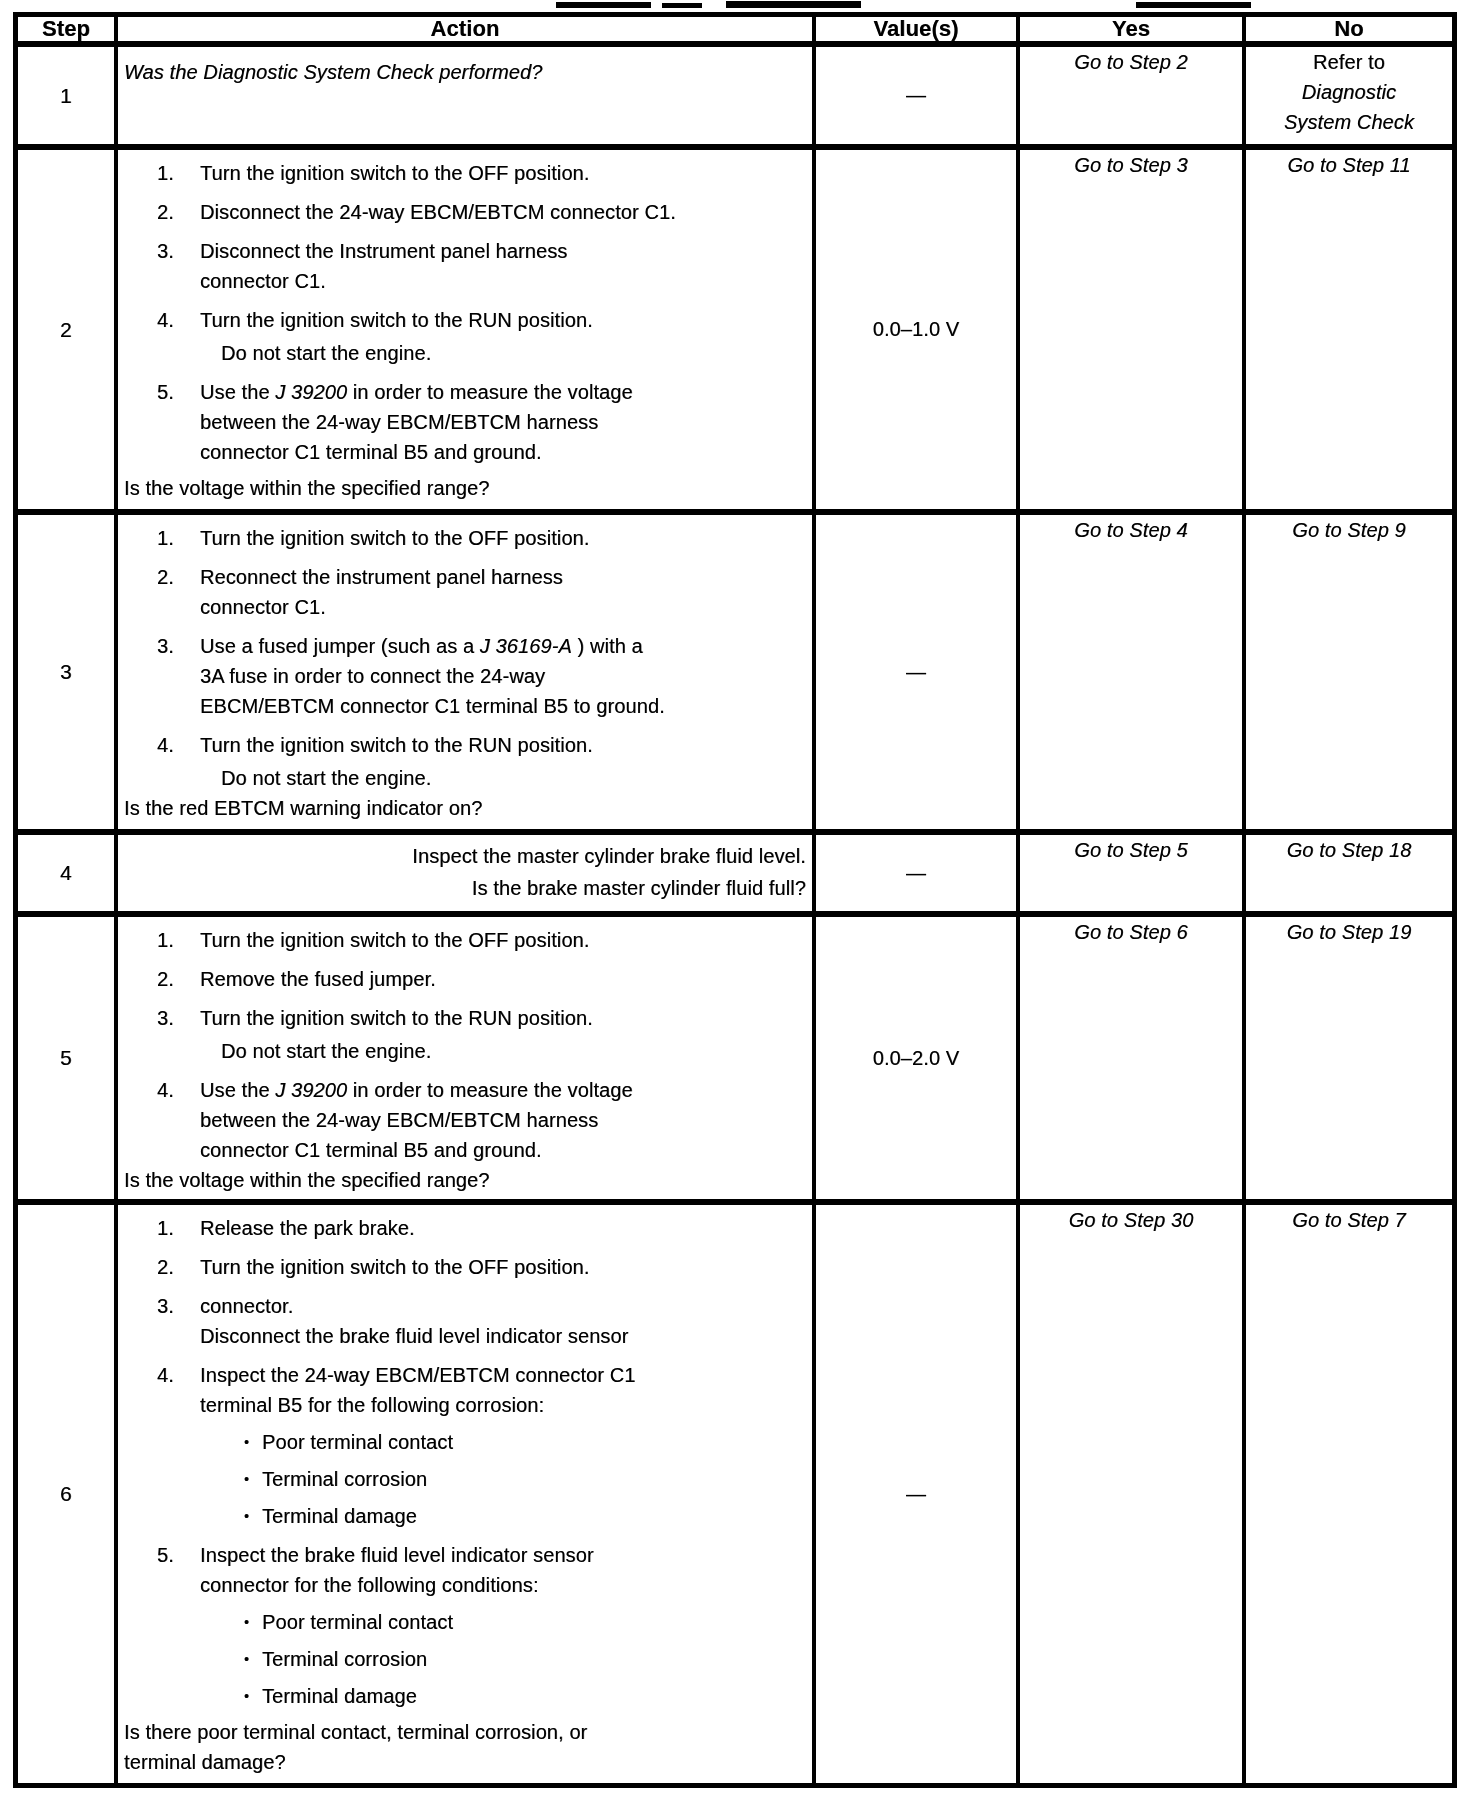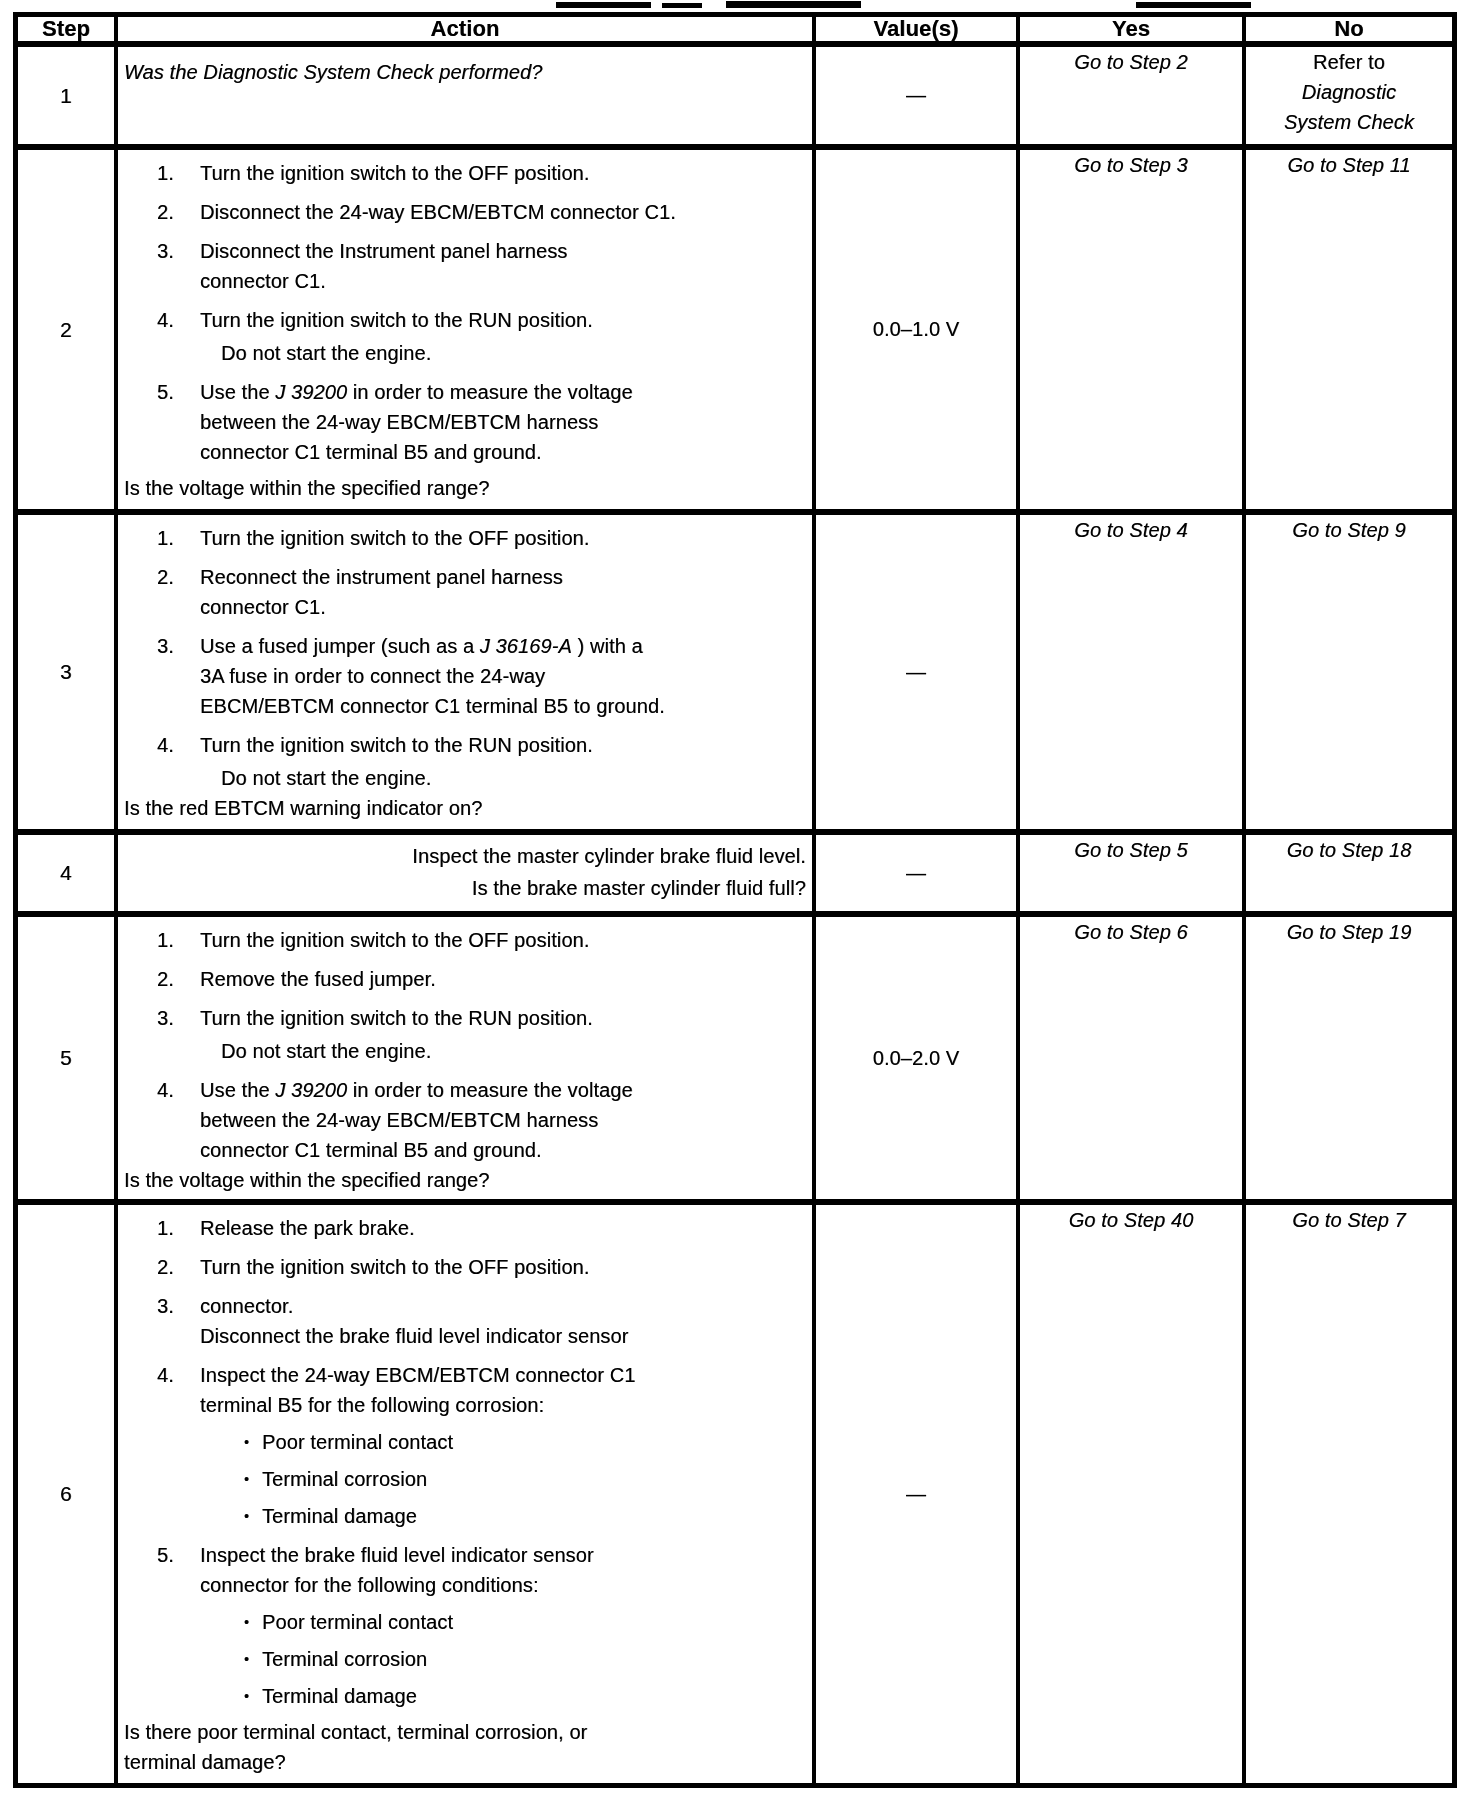--- a/index.html
+++ b/index.html
@@ -280,20 +280,20 @@
         </div>
       <div class="q">
         <div class="ln">Is there poor terminal contact, terminal corrosion, or</div>
         <div class="ln">terminal damage?</div>
       </div>
     </div>
     <div class="c val rl">
         <span>—</span>
       </div>
     <div class="c yn rl">
-        <div class="ln">Go to Step 40</div>
+        <div class="ln">Go to Step 30</div>
       </div>
     <div class="c yn cl rl">
         <div class="ln">Go to Step 7</div>
       </div>
 
   </div>
 </div>
 
 </body></html>

